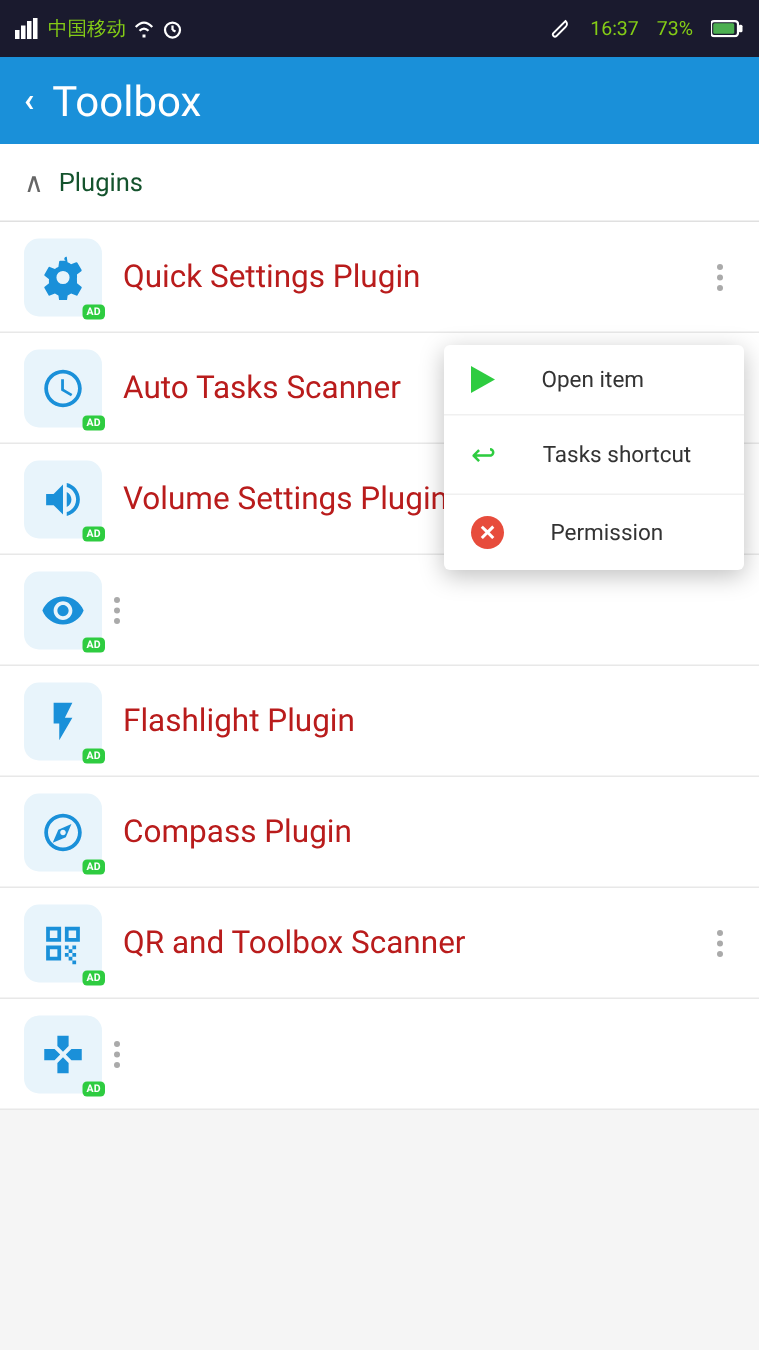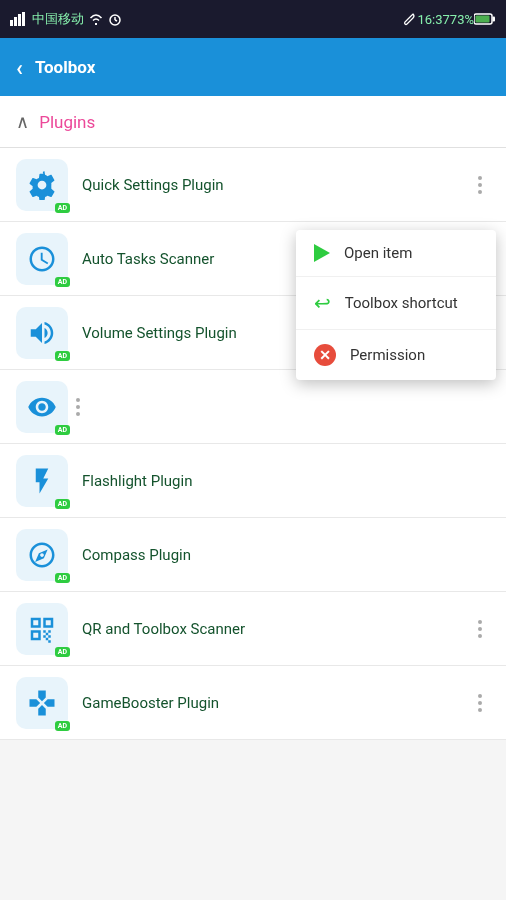--- a/index.html
+++ b/index.html
@@ -13,64 +13,64 @@
     }
 
     
     .status-bar {
       height: 38px;
       background: #1a1a2e;
       display: flex;
       align-items: center;
       justify-content: space-between;
       padding: 0 10px;
-      color: #86efac;
+      color: #84cc16;
       font-size: 13px;
     }
     .status-left { display: flex; align-items: center; gap: 4px; }
-    .status-right { display: flex; align-items: center; gap: 0; font-size: 13px; justify-content: space-between; }
+    .status-right { display: flex; align-items: center; gap: 12px; font-size: 13px; justify-content: space-between; }
 
     
     .header {
       height: 58px;
       background: #1a90d9;
       display: flex;
       align-items: center;
       padding: 0 16px;
       gap: 12px;
     }
     .header-back {
       color: white;
       font-size: 22px;
       font-weight: bold;
       cursor: pointer;
     }
     .header-title {
       color: white;
-      font-size: 17px;
-      font-weight: 700;
+      font-size: 28px;
+      font-weight: 400;
     }
 
     
     .section-header {
       height: 52px;
       background: white;
       display: flex;
       align-items: center;
       padding: 0 16px;
       gap: 10px;
       border-bottom: 1px solid #e0e0e0;
     }
     .section-header-icon {
       font-size: 18px;
       color: #666;
     }
     .section-header-label {
       font-size: 17px;
-      color: #ec4899;
+      color: #14532d;
     }
 
     
     .plugin-list {
       background: white;
     }
     .plugin-item {
       height: 74px;
       display: flex;
       align-items: center;
@@ -102,22 +102,22 @@
       right: -2px;
       background: #2ecc40;
       color: white;
       font-size: 7px;
       font-weight: bold;
       padding: 1px 3px;
       border-radius: 3px;
     }
     .plugin-name {
       flex: 1;
-      font-size: 15px;
-      color: #14532d;
+      font-size: 21px;
+      color: #b91c1c;
       margin-left: 14px;
     }
     .dots-menu {
       color: #aaa;
       font-size: 20px;
       padding: 8px;
       cursor: pointer;
       letter-spacing: 0;
       display: flex;
       flex-direction: column;
@@ -136,21 +136,21 @@
       background: white;
       border-radius: 4px;
       box-shadow: 0 4px 16px rgba(0,0,0,0.25);
       z-index: 10;
       overflow: hidden;
     }
     .context-item {
       display: flex;
       align-items: center;
       padding: 14px 18px;
-      gap: 14px;
+      gap: 31px;
       cursor: pointer;
       font-size: 15px;
       color: #333;
     }
     .context-item:not(:last-child) {
       border-bottom: 1px solid #f0f0f0;
     }
 
     .ci-green-play {
       width: 0;
@@ -324,36 +324,35 @@
     </div>
   </div>
 
   <div class="plugin-item">
     <div class="plugin-icon-wrap">
       <svg class="plugin-icon-svg" viewBox="0 0 24 24" fill="#1a90d9">
         <path d="M15 7.5V2H9v5.5l3 3 3-3zM7.5 9H2v6h5.5l3-3-3-3zM9 16.5V22h6v-5.5l-3-3-3 3zM16.5 9l-3 3 3 3H22V9h-5.5z"></path>
       </svg>
       <span class="ad-badge">AD</span>
     </div>
-    <span class="plugin-name">GameBooster Plugin</span>
     <div class="dots-menu">
       <div class="dot"></div>
         <div class="dot"></div>
         <div class="dot"></div>
     </div>
   </div>
 
 </div>
 
 <div class="context-menu">
   <div class="context-item">
     <div class="ci-green-play"></div>
     <span>Open item</span>
   </div>
   <div class="context-item">
     <span class="ci-green-arrow">↩</span>
-    <span>Toolbox shortcut</span>
+    <span>Tasks shortcut</span>
   </div>
   <div class="context-item">
     <div class="ci-red-x">✕</div>
     <span>Permission</span>
   </div>
 </div>
 
 </body></html>

